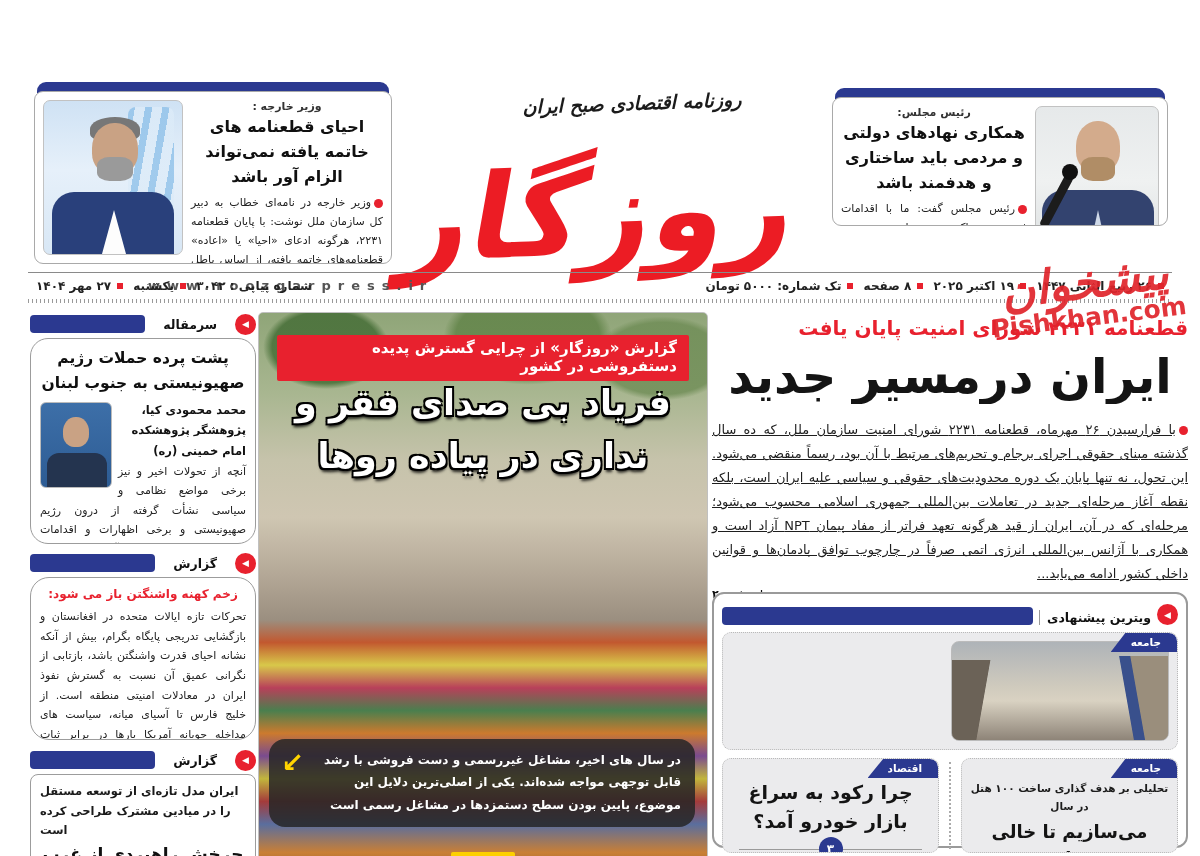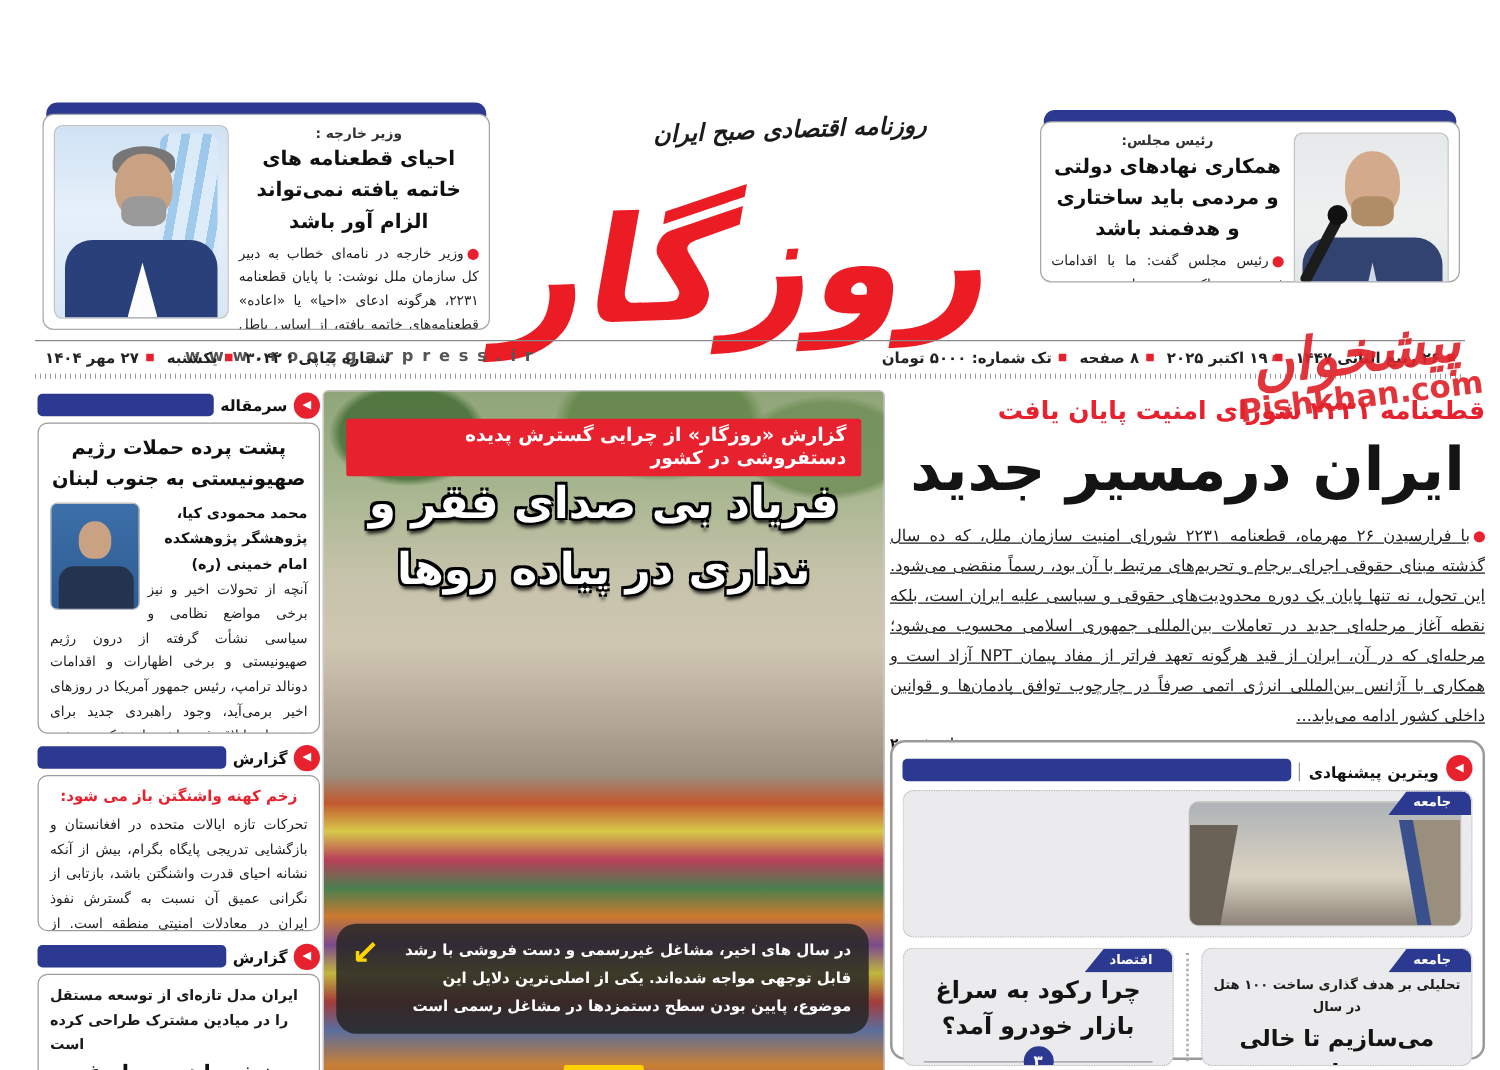--- a/index.html
+++ b/index.html
@@ -96,31 +96,31 @@
   .ph-banner { position:absolute; top:22px; left:0; right:0; margin:auto; width:fit-content; max-width:92%; background:#e8212e; color:#fff; font-size:15px; font-weight:bold; padding:4px 12px 6px; border-radius:2px; }
   .ph-head { position:absolute; top:64px; left:0; right:0; padding:0 26px; text-align:center; color:#fff; font-size:35px; font-weight:bold; line-height:1.5;
      text-shadow:-2px -2px 0 #000, 2px -2px 0 #000, -2px 2px 0 #000, 2px 2px 0 #000, 0 4px 3px rgba(0,0,0,.8); }
   .ph-caption { position:absolute; left:10px; right:12px; bottom:54px; background:rgba(38,38,38,.85); border-radius:16px; color:#fff; font-size:12px; font-weight:bold; line-height:1.9; padding:10px 14px 10px 48px; text-align:right; }
   .cap-arrow { position:absolute; left:12px; top:10px; color:#ffd400; font-size:27px; font-weight:bold; line-height:1; }
   .cap-arrow::before { content:"\2199"; }
   .ph-badge { position:absolute; bottom:9px; left:0; right:0; margin:auto; width:fit-content; background:#fdd000; color:#b3242a; font-size:12px; font-weight:bold; padding:3px 8px; border-radius:2px; }
 
   
   .col-left { position:absolute; left:30px; top:312px; width:226px; }
-  .sec-header { display:flex; align-items:center; gap:5px; height:24px; margin-bottom:2px; }
+  .sec-header { display:flex; align-items:center; gap:18px; height:24px; margin-bottom:2px; }
   .sec-label { font-size:12.5px; font-weight:bold; color:#111; white-space:nowrap; }
   .art-box { background:#fff; border:1px solid #9c9c9c; border-radius:8px; padding:7px 9px; overflow:hidden; }
   .art-head { font-size:15.5px; font-weight:bold; color:#101010; text-align:center; line-height:1.6; }
   .art-kicker-red { font-size:12px; font-weight:bold; color:#e8212e; text-align:center; line-height:1.6; }
   .art-kicker-blk { font-size:11.5px; font-weight:bold; color:#1a1a1a; text-align:left; line-height:1.7; }
   .art-byline { font-size:11.5px; font-weight:bold; color:#111; line-height:1.8; }
   .art-body { font-size:11px; color:#222; text-align:justify; line-height:1.78; }
   .ph-author { float:left; width:72px; height:86px; border-radius:6px; border:1px solid #bbb; margin:2px 6px 4px 0; background:linear-gradient(180deg,#3d6fa8,#2d5c94); position:relative; overflow:hidden; }
-  .box1 { height:249px; margin-bottom:7px; }
-  .box2 { height:125px; margin-bottom:8px; }
+  .box1 { height:206px; margin-bottom:7px;border-radius:18px; }
+  .box2 { height:163px; margin-bottom:8px;border-radius:19px; }
   .box3 { height:121px; }
 </style>
 </head>
 <body>
 
 <div class="page">
 
   <div class="logo-wrap">
     <div class="logo-text">روزگار</div>
   </div>

